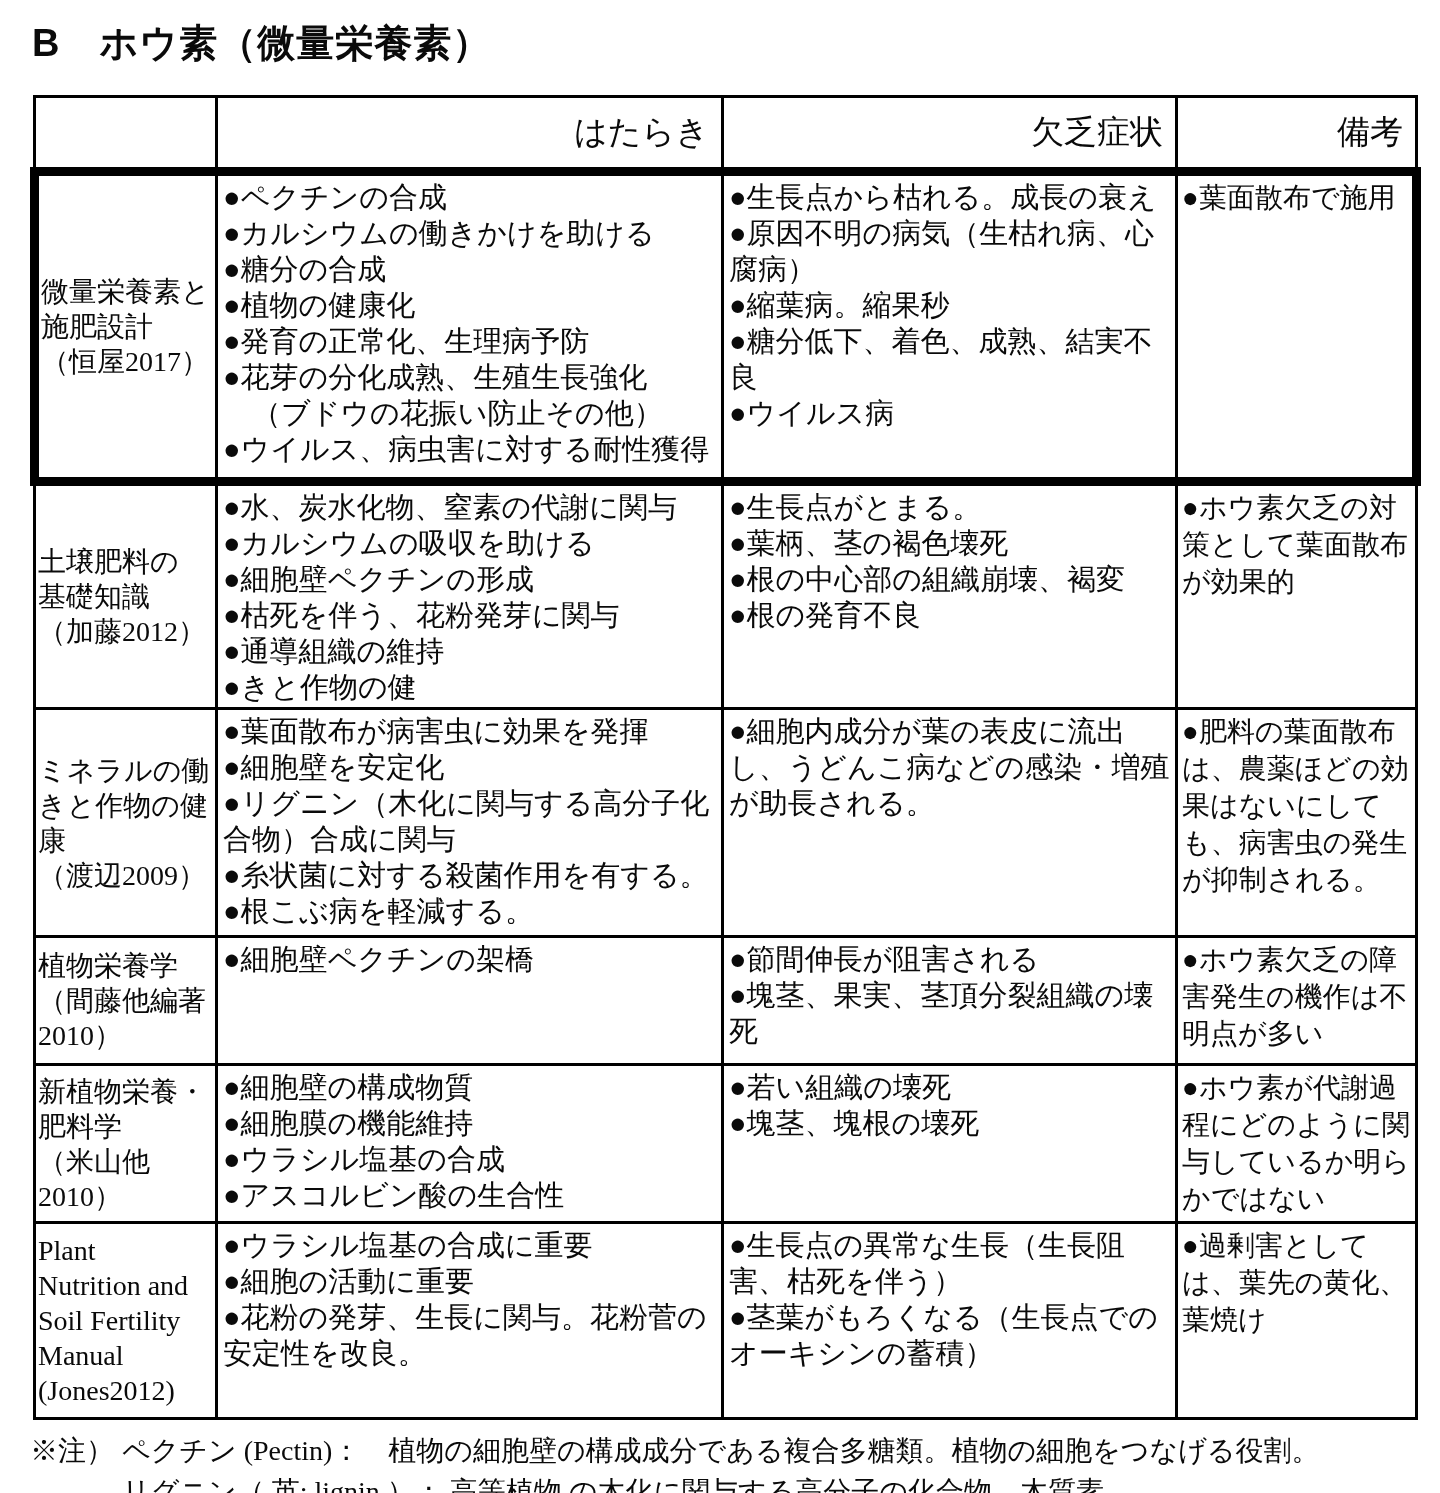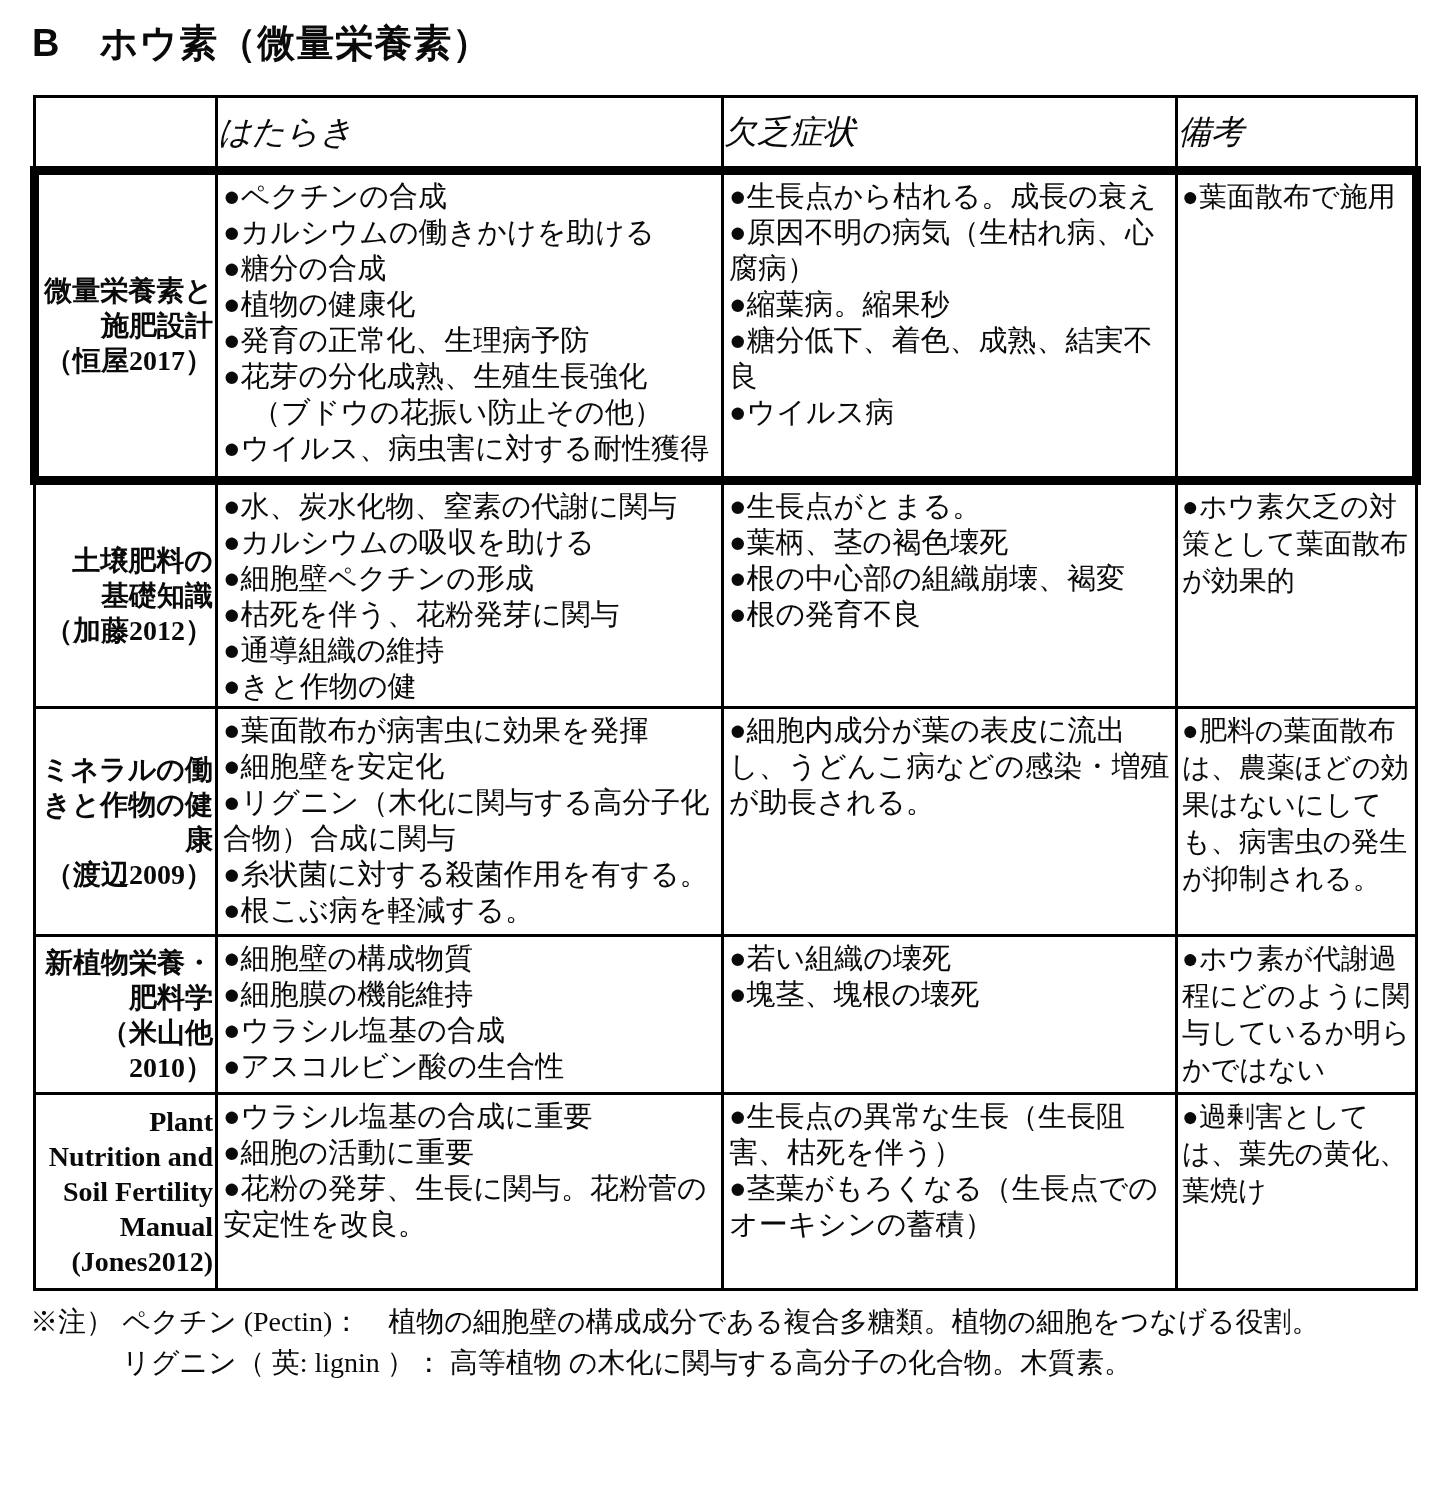--- a/index.html
+++ b/index.html
@@ -27,43 +27,41 @@
   col.c-def{width:454px;}
   col.c-rem{width:240px;}
   th,td{
     border:3px solid #000;
     box-sizing:border-box;
     vertical-align:top;
     font-weight:normal;
   }
   th.hdr{
     font-size:33px;
-    text-align:left;
+    text-align:right;
     vertical-align:middle;
     height:74px;
-    padding:0;
-    font-style:italic;
+    padding:12px;
   }
   td.body-cell{
     font-size:29px;
     line-height:36px;
     padding:3px 4px 2px 5px;
   }
   td.remarks-cell{
     font-size:28px;
     line-height:37px;
     padding:3px 2px 2px 4px;
   }
   td.src-cell{
     font-size:28px;
     line-height:35px;
-    text-align:right;
+    text-align:left;
     vertical-align:middle;
     padding:2px;
-    font-weight:bold;
   }
   .li{white-space:pre-wrap;}
   tr.r1{height:310px;}
   tr.r2{height:224px;}
   tr.r3{height:228px;}
   tr.r4{height:128px;}
   tr.r5{height:158px;}
   tr.r6{height:196px;}
   tr.hl td{border-top:9px solid #000;border-bottom:9px solid #000;}
   tr.hl td:first-child{border-left:9px solid #000;}
@@ -167,20 +165,37 @@
             <div class="li">●根こぶ病を軽減する。</div>
           </td>
       <td class="body-cell">
             <div class="li">●細胞内成分が葉の表皮に流出し、うどんこ病などの感染・増殖が助長される。</div>
           </td>
       <td class="remarks-cell">
             <div class="li">●肥料の葉面散布は、農薬ほどの効果はないにしても、病害虫の発生が抑制される。</div>
           </td>
     </tr>
 
+    <tr class="r4">
+      <td class="src-cell">
+            <div class="src-line">植物栄養学</div>
+            <div class="src-line">（間藤他編著</div>
+            <div class="src-line">2010）</div>
+          </td>
+      <td class="body-cell">
+            <div class="li">●細胞壁ペクチンの架橋</div>
+          </td>
+      <td class="body-cell">
+            <div class="li">●節間伸長が阻害される</div>
+            <div class="li">●塊茎、果実、茎頂分裂組織の壊死</div>
+          </td>
+      <td class="remarks-cell">
+            <div class="li">●ホウ素欠乏の障害発生の機作は不明点が多い</div>
+          </td>
+    </tr>
 
     <tr class="r5">
       <td class="src-cell">
             <div class="src-line">新植物栄養・</div>
             <div class="src-line">肥料学</div>
             <div class="src-line">（米山他</div>
             <div class="src-line">2010）</div>
           </td>
       <td class="body-cell">
             <div class="li">●細胞壁の構成物質</div>

